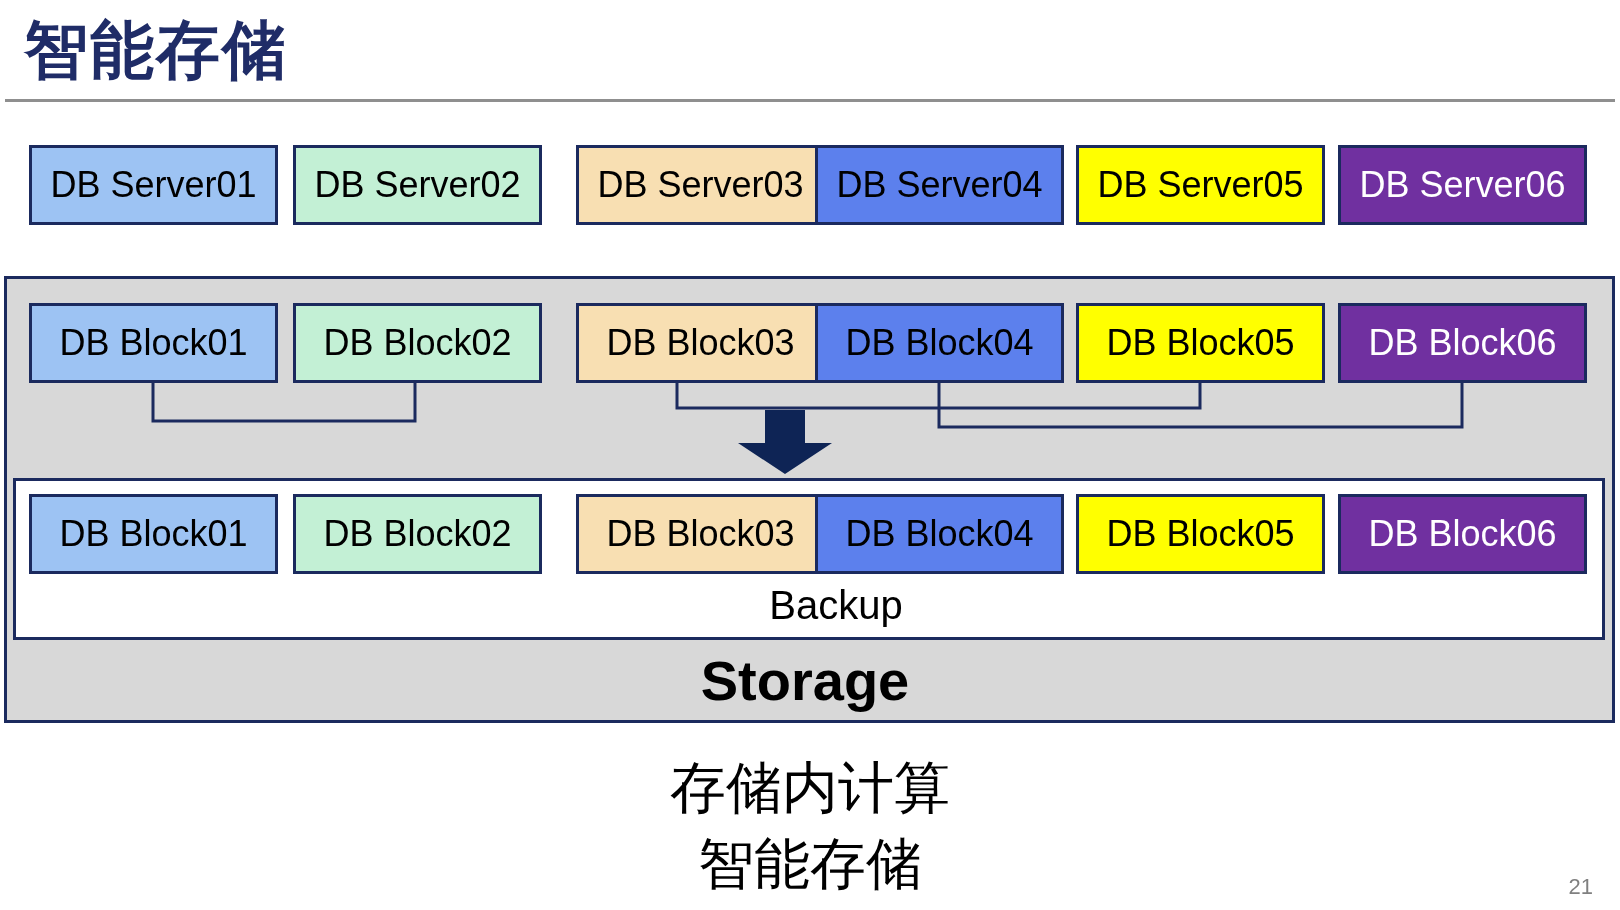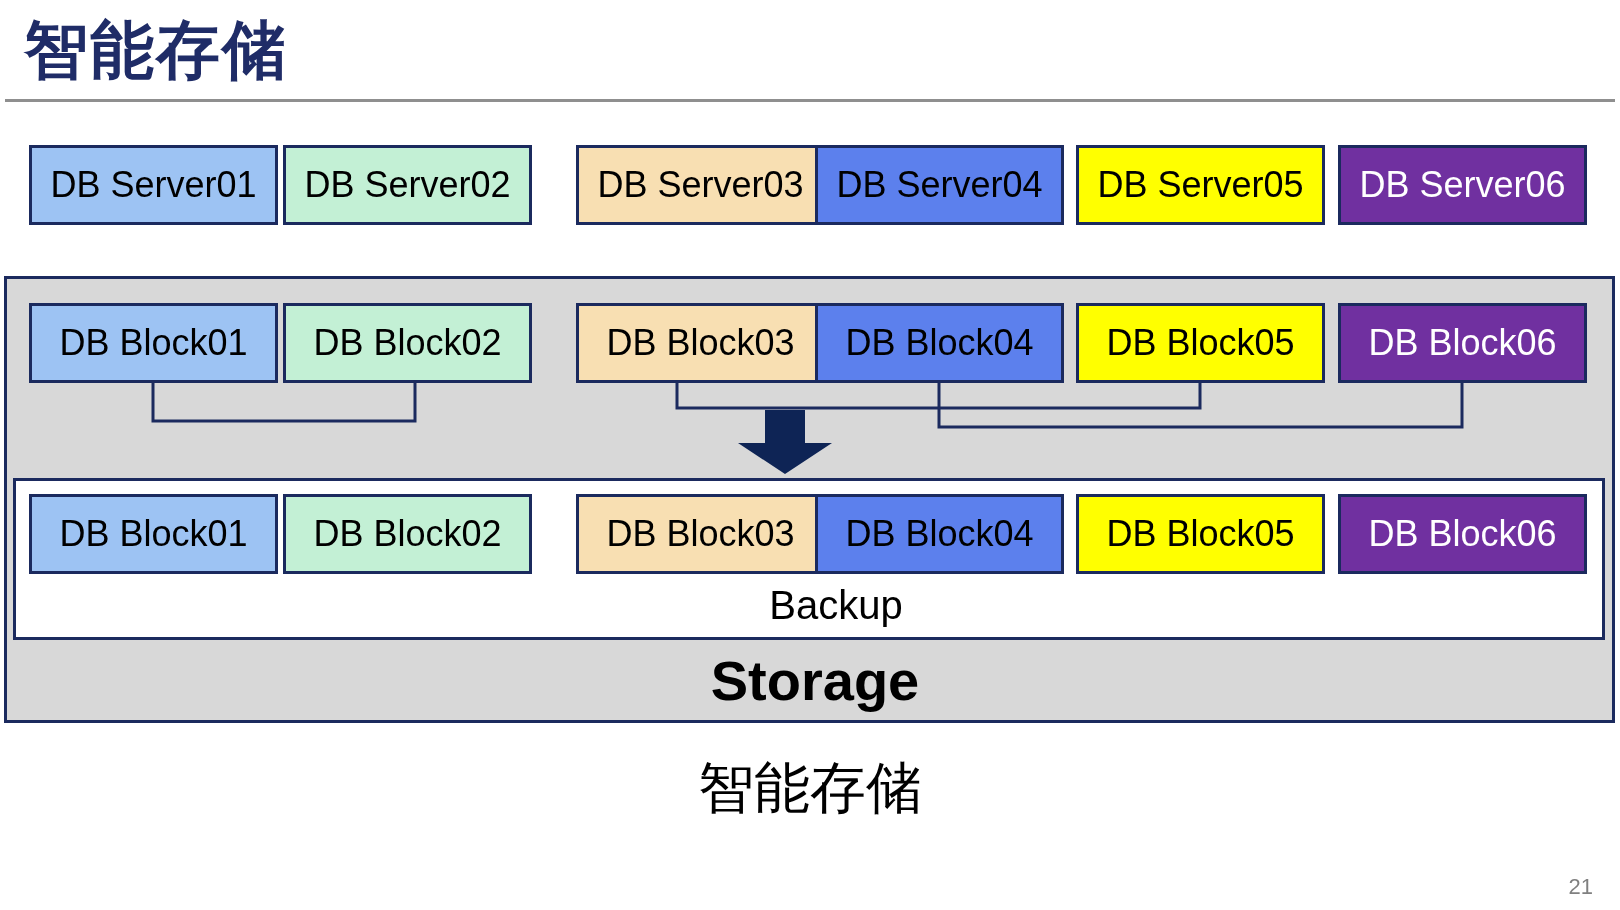--- a/index.html
+++ b/index.html
@@ -10,42 +10,42 @@
   .title{
     position:absolute;left:24px;top:0px;font-size:64px;font-weight:700;
     color:var(--title);letter-spacing:2px;line-height:100px;white-space:nowrap;
   }
   .rule{position:absolute;left:5px;top:99px;width:1610px;height:3px;background:var(--rule);}
   .box{
     position:absolute;width:249px;height:80px;box-sizing:border-box;
     border:3px solid var(--border);display:flex;align-items:center;justify-content:center;
     font-size:36px;white-space:nowrap;
   }
-  .x1{left:29px}.x2{left:283px}.x3{left:576px}.x4{left:815px}.x5{left:1076px}.x6{left:1338px}
+  .x1{left:29px}.x2{left:293px}.x3{left:576px}.x4{left:815px}.x5{left:1076px}.x6{left:1338px}
   .c1{background:var(--col1)}.c2{background:var(--col2)}.c3{background:var(--col3)}
   .c4{background:var(--col4)}.c5{background:var(--col5)}
   .c6{background:var(--col6);color:var(--col6_text)}
   .row-servers .box{top:145px}
   .row-blocks-top .box{top:303px}
   .row-blocks-backup .box{top:494px}
   .storage-container{
     position:absolute;left:4px;top:276px;width:1611px;height:447px;box-sizing:border-box;
     background:var(--container_fill);border:3px solid var(--border);
   }
   .backup-container{
     position:absolute;left:13px;top:478px;width:1592px;height:162px;box-sizing:border-box;
     background:#fff;border:3px solid var(--border);
   }
   .overlay{position:absolute;left:0;top:0;pointer-events:none;}
   .backup-label{
     position:absolute;left:13px;top:575px;width:1592px;height:60px;line-height:60px;
     text-align:center;font-size:40px;padding-left:27px;
   }
   .storage-label{
-    position:absolute;left:14px;top:646px;width:1602px;height:70px;line-height:70px;
+    position:absolute;left:4px;top:646px;width:1602px;height:70px;line-height:70px;
     text-align:center;font-size:56px;font-weight:700;
   }
   .caption{
     position:absolute;left:0;top:750px;width:1620px;text-align:center;
     font-size:56px;line-height:76px;
   }
   .page-number{
     position:absolute;right:27px;top:874px;font-size:22px;color:var(--pagenum);
     line-height:26px;
   }
@@ -93,18 +93,19 @@
     <div class="box x3 c3">DB Block03</div>
     <div class="box x4 c4">DB Block04</div>
     <div class="box x5 c5">DB Block05</div>
     <div class="box x6 c6">DB Block06</div>
   </div>
 
   <div class="backup-label">Backup</div>
   <div class="storage-label">Storage</div>
 
   <div class="caption">
+    <div>存储内计算</div>
     <div>智能存储</div>
   </div>
 
   <div class="page-number">21</div>
 
 </div>
 
 </body></html>

